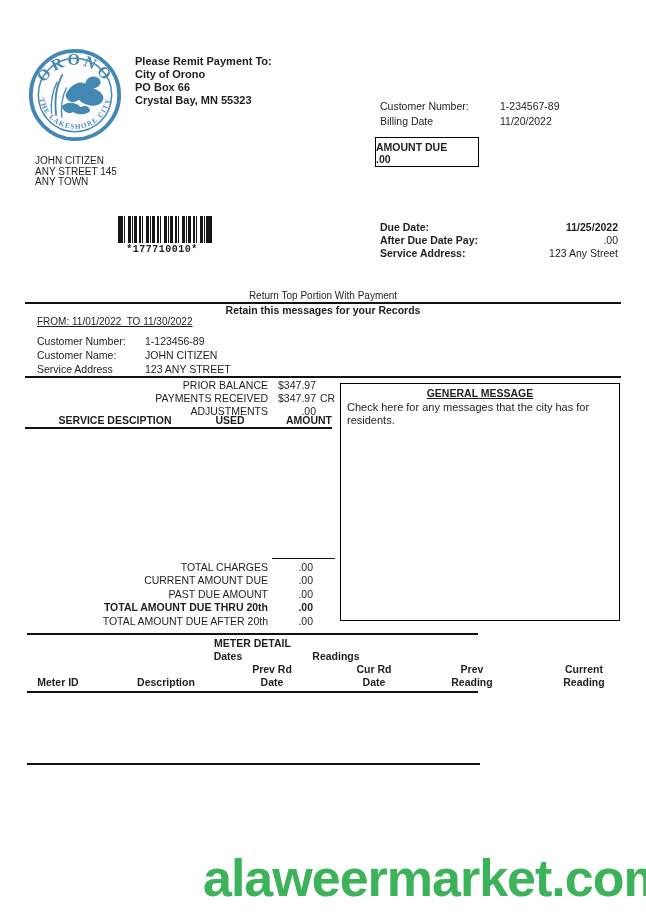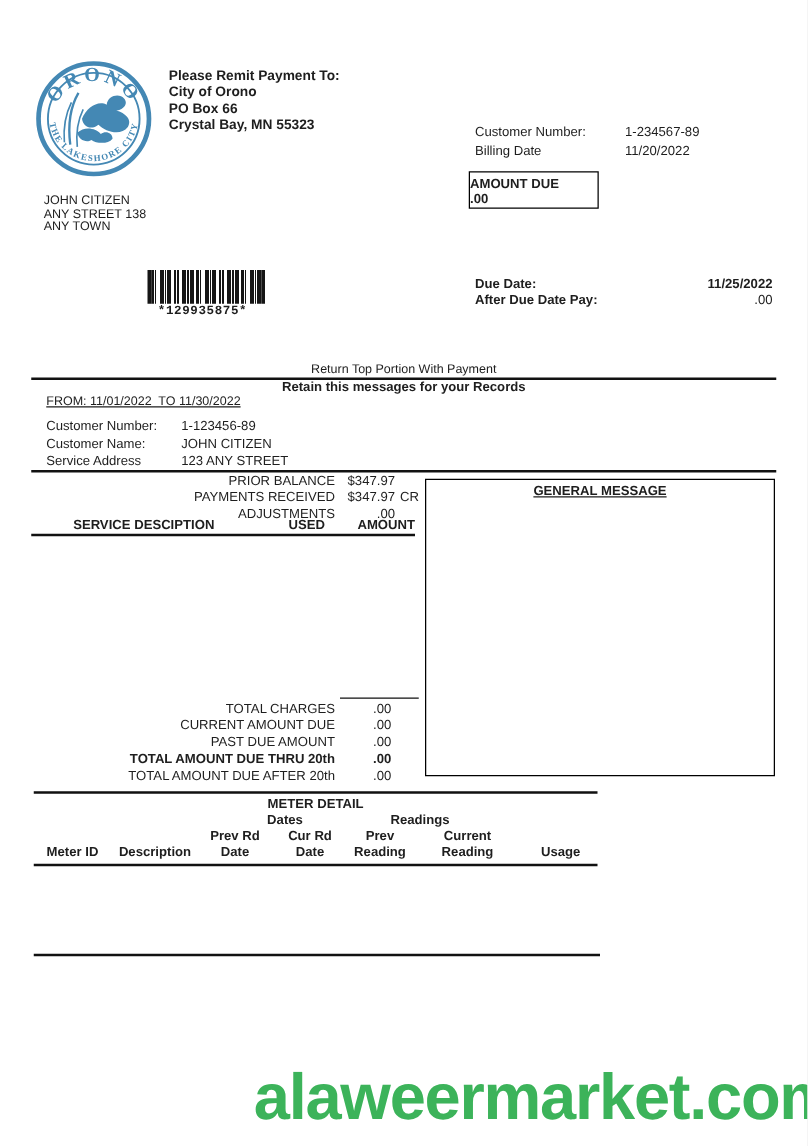--- a/index.html
+++ b/index.html
@@ -52,21 +52,21 @@
 
   .tot .row{position:relative;height:13.4px;}
   .tot .lbl{position:absolute;right:97px;white-space:nowrap;}
   .tot .val{position:absolute;right:52px;}
 
   .gm-box{border:1.5px solid #000;box-sizing:border-box;}
   .gm-title{text-decoration:underline;}
   .gm-body{line-height:13px;font-size:11px;}
 
   
-  .meter-grid{display:grid;grid-template-columns:62px 70px 58px 62px 50px 90px 59px;width:451px;}
+  .meter-grid{display:grid;grid-template-columns:62px 70px 58px 62px 50px 90px 59px;width:451px;gap:42px;}
   .meter-grid .cell{text-align:center;font-weight:bold;line-height:13px;font-size:10.5px;}
 
   .watermark{font-weight:bold;font-size:52px;letter-spacing:-1px;line-height:52px;white-space:nowrap;}
 
   svg text{font-family:"Liberation Serif", serif;}
 </style>
 </head>
 <body>
 
 <div class="page">
@@ -107,35 +107,39 @@
   <div class="abs custpair" style="left:380px;top:114px;">Billing Date</div>
   <div class="abs custpair" style="left:500px;top:114px;">11/20/2022</div>
 
   <div class="abs amount-box" style="left:375px;top:137px;width:104px;height:30px;">
     <div class="lbl">AMOUNT DUE</div>
     <div class="val">.00</div>
   </div>
 
   <div class="abs addr" style="left:35px;top:156px;">
     <div>JOHN CITIZEN</div>
-    <div>ANY STREET 138</div>
+    <div>ANY STREET 145</div>
     <div>ANY TOWN</div>
   </div>
 
   <div class="abs barcode-bars" style="left:118px;top:216px;"></div>
-  <div class="abs barcode-text ctr" style="left:112px;top:244px;width:100px;">*129935875*</div>
+  <div class="abs barcode-text ctr" style="left:112px;top:244px;width:100px;">*177710010*</div>
 
   <div class="abs due-rows" style="left:380px;top:221px;width:238px;">
     <div class="row">
       <span class="lbl">Due Date:</span>
       <span class="val b">11/25/2022</span>
     </div>
     <div class="row">
       <span class="lbl">After Due Date Pay:</span>
       <span class="val">.00</span>
+    </div>
+    <div class="row">
+      <span class="lbl">Service Address:</span>
+      <span class="val">123 Any Street</span>
     </div>
   </div>
 
   <div class="abs ctr" style="left:0;top:290px;width:646px;font-size:10px;">Return Top Portion With Payment</div>
   <div class="abs hline" style="left:25px;top:302px;width:596px;"></div>
   <div class="abs ctr b" style="left:0;top:304px;width:646px;font-size:10.5px;">Retain this messages for your Records</div>
 
   <div class="abs" style="left:37px;top:316px;font-size:10px;white-space:pre;text-decoration:underline;">FROM: 11/01/2022  TO 11/30/2022</div>
 
   <div class="abs acct" style="left:37px;top:335px;width:300px;">
@@ -167,26 +171,27 @@
       <span class="sfx">CR</span>
     </div>
     <div class="row">
       <span class="lbl">ADJUSTMENTS</span>
       <span class="val">.00</span>
       <span class="sfx"></span>
     </div>
   </div>
 
   <div class="abs b ctr" style="left:30px;top:414px;width:170px;">SERVICE DESCIPTION</div>
-  <div class="abs b ctr" style="left:200px;top:414px;width:60px;text-align:right;">USED</div>
+  <div class="abs b ctr" style="left:200px;top:414px;width:60px;">USED</div>
   <div class="abs b rt" style="left:272px;top:414px;width:60px;">AMOUNT</div>
   <div class="abs hline" style="left:25px;top:427px;width:307px;"></div>
 
   <div class="abs gm-box" style="left:340px;top:383px;width:280px;height:238px;">
     <div class="ctr b gm-title" style="margin-top:3px;">GENERAL MESSAGE</div>
+    <div class="gm-body" style="margin:2px 6px 0 6px;">Check here for any messages that the city has for residents.</div>
   </div>
 
   <div class="abs hline-thin" style="left:272px;top:558px;width:63px;"></div>
   <div class="abs tot" style="left:25px;top:561px;width:340px;">
     <div class="row">
       <span class="lbl">TOTAL CHARGES</span>
       <span class="val">.00</span>
     </div>
     <div class="row">
       <span class="lbl">CURRENT AMOUNT DUE</span>

